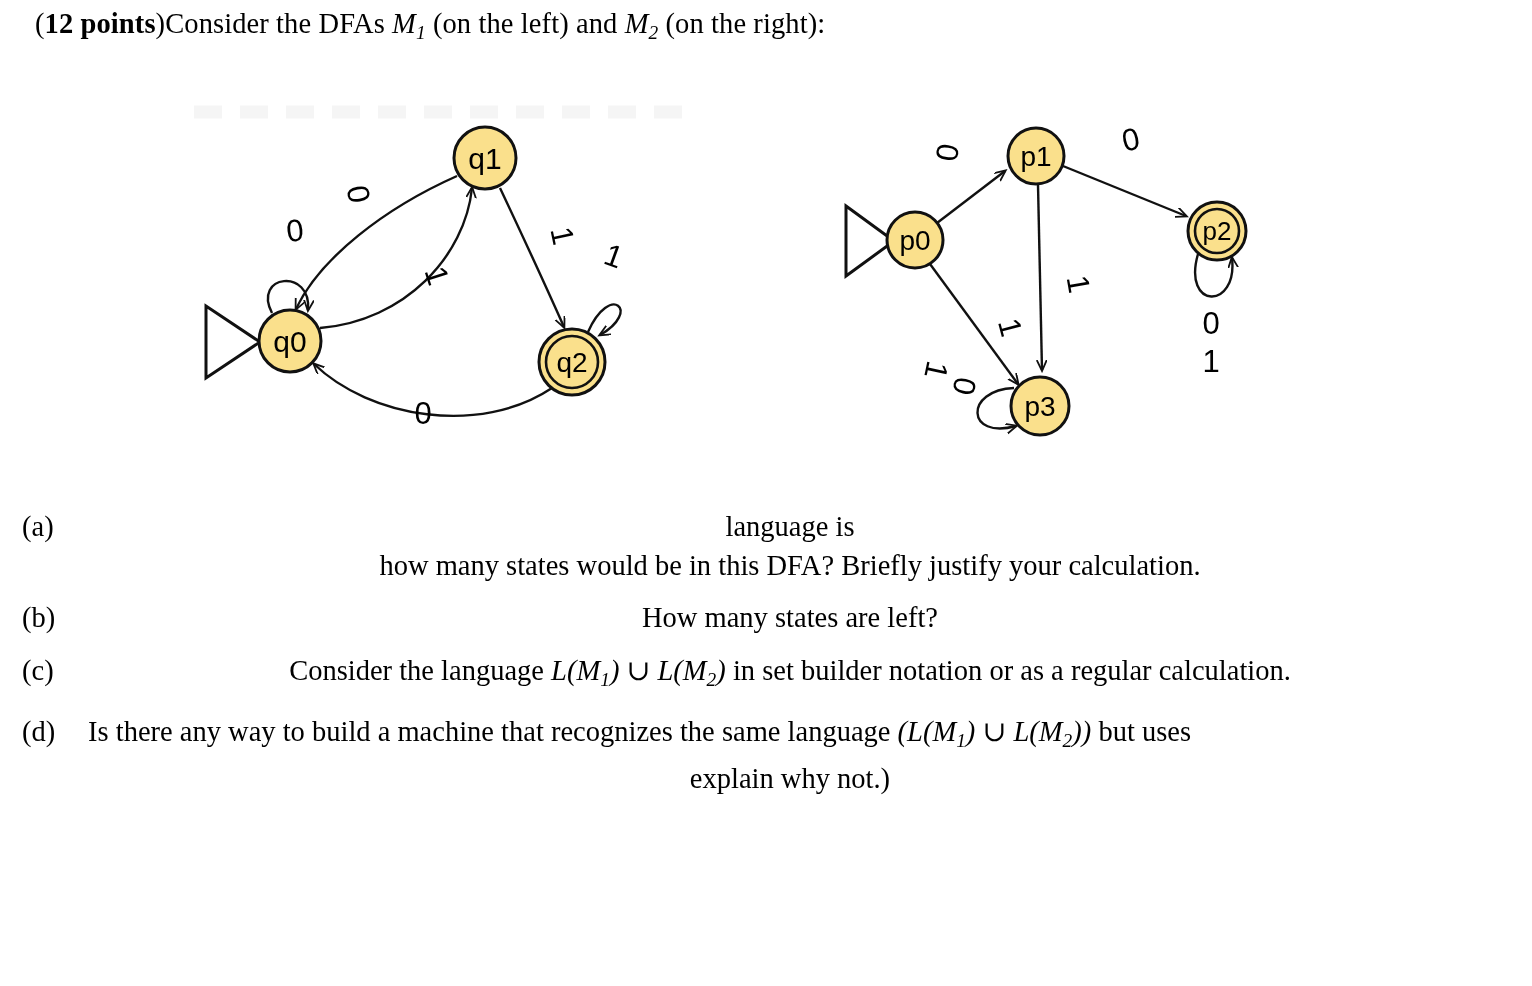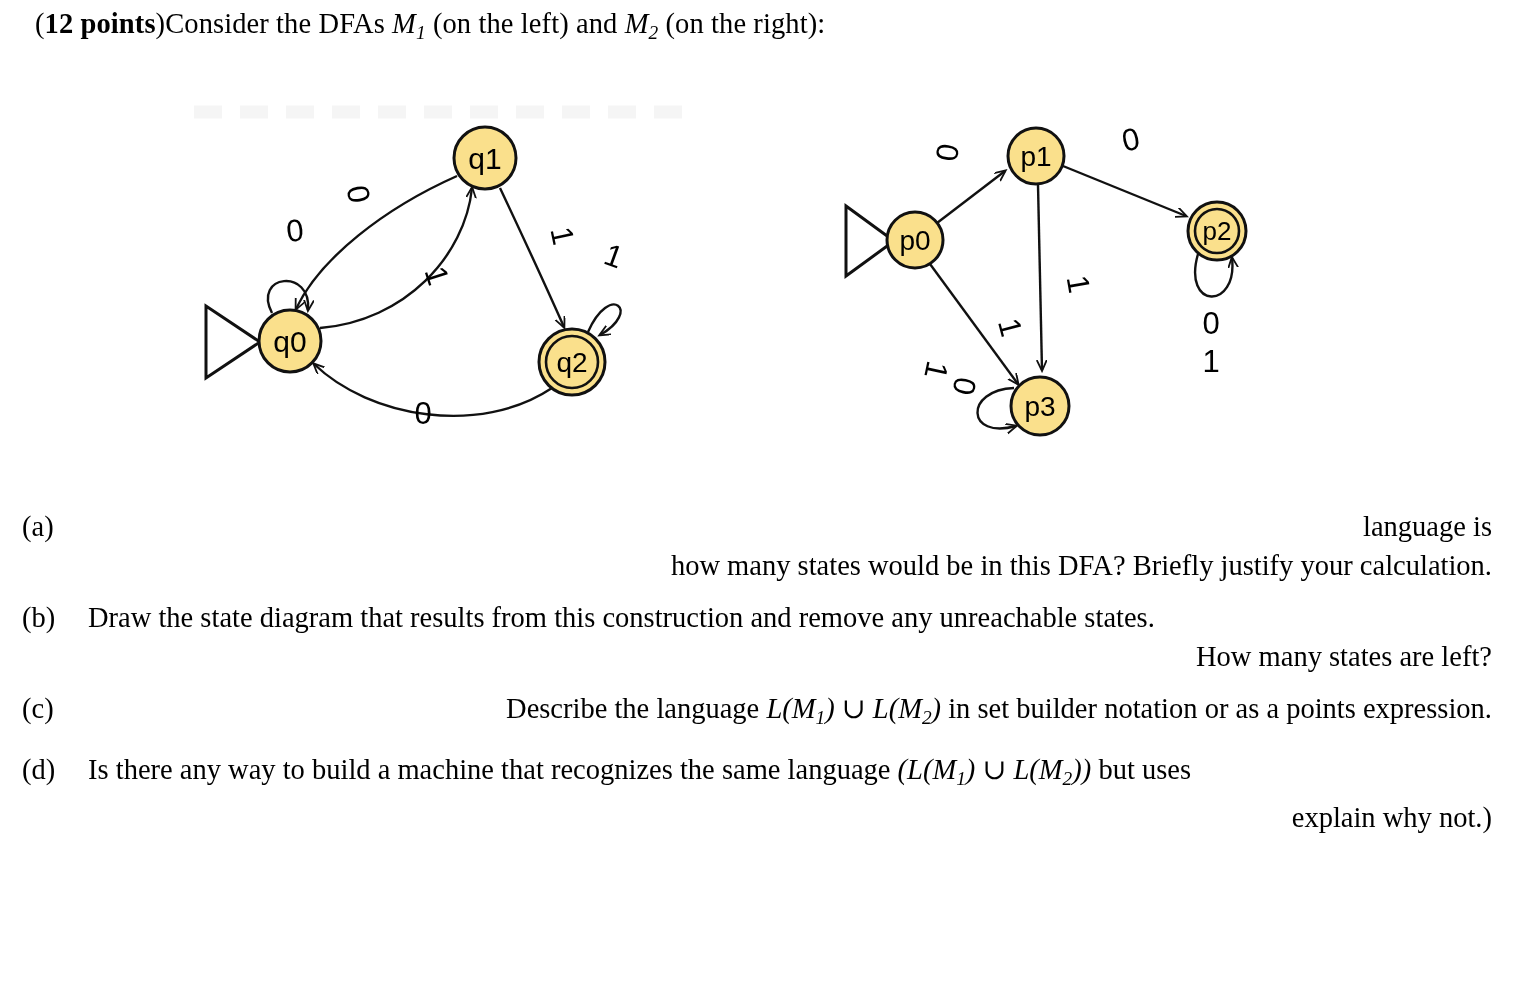--- a/index.html
+++ b/index.html
@@ -82,21 +82,21 @@
     font-size: 28.5px;
     line-height: 38.5px;
   }
   .formula {
     text-align: center;
     font-size: 28.5px;
     line-height: 38.5px;
     margin: 12px 0 14px 0;
     padding-right: 420px;
   }
-  .nj { text-align: right; }
+  .nj { text-align: center; }
 </style>
 </head>
 <body>
 
 <div class="prompt-line">
   <span>(</span><b>12 points</b><span>)</span><span>Consider the DFAs </span><span class="mathvar">M</span><sub class="mathvar">1</sub><span> (on the left) and </span><span class="mathvar">M</span><sub class="mathvar">2</sub><span> (on the right):</span>
 </div>
 
 <div class="figures">
 
@@ -233,27 +233,26 @@
 <div class="questions">
 
   <div class="qitem">
     <span class="qlabel">(a)</span>
     <div class="nj">language is</div>
     <div class="nj">how many states would be in this DFA? Briefly justify your calculation.</div>
   </div>
 
   <div class="qitem">
     <span class="qlabel">(b)</span>
-    <div>Draw the state diagram that results from this construction and remove any unreachable states.</div>
     <div class="nj">How many states are left?</div>
   </div>
 
   <div class="qitem">
     <span class="qlabel">(c)</span>
-    <div class="nj"><span>Describe the language </span><span class="mathvar">L(</span><span class="mathvar">M</span><sub class="mathvar">1</sub><span class="mathvar">) ∪ </span><span class="mathvar">L(</span><span class="mathvar">M</span><sub class="mathvar">2</sub><span class="mathvar">)</span><span> in set builder notation or as a points expression.</span></div>
+    <div class="nj"><span>Consider the language </span><span class="mathvar">L(</span><span class="mathvar">M</span><sub class="mathvar">1</sub><span class="mathvar">) ∪ </span><span class="mathvar">L(</span><span class="mathvar">M</span><sub class="mathvar">2</sub><span class="mathvar">)</span><span> in set builder notation or as a regular calculation.</span></div>
   </div>
 
   <div class="qitem">
     <span class="qlabel">(d)</span>
     <div><span>Is there any way to build a machine that recognizes the same language </span><span class="mathvar">(</span><span class="mathvar">L(</span><span class="mathvar">M</span><sub class="mathvar">1</sub><span class="mathvar">) ∪ </span><span class="mathvar">L(</span><span class="mathvar">M</span><sub class="mathvar">2</sub><span class="mathvar">))</span><span> but uses</span></div>
     <div class="nj">explain why not.)</div>
   </div>
 
 </div>
 

